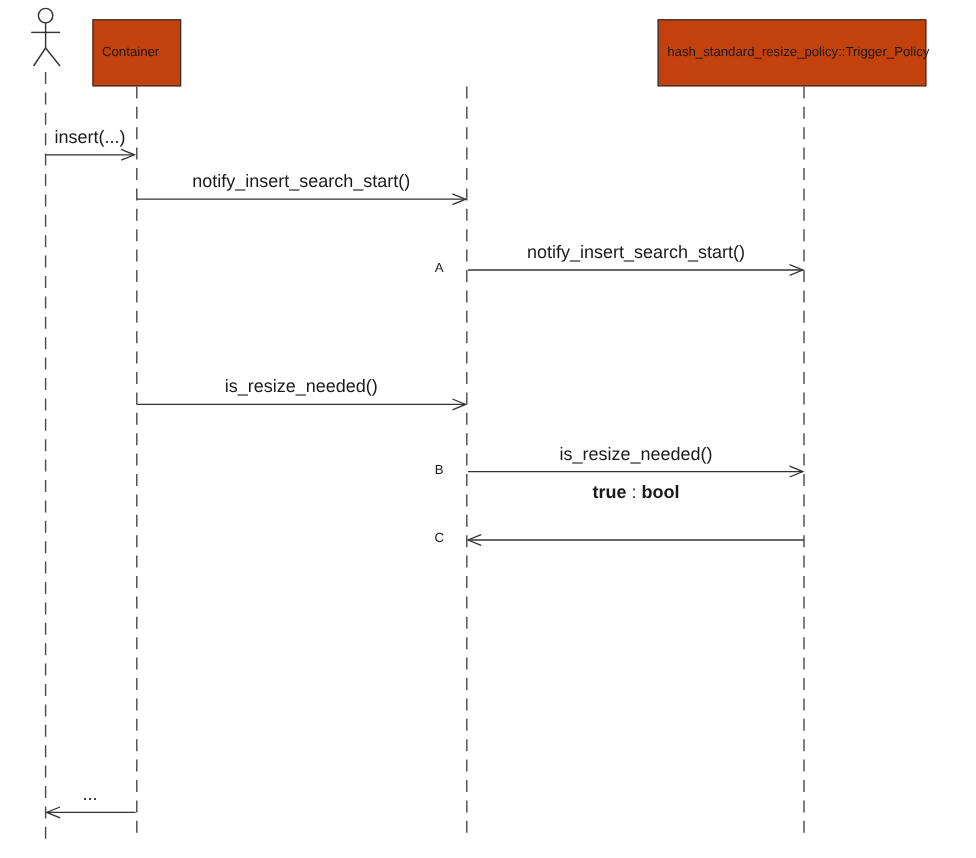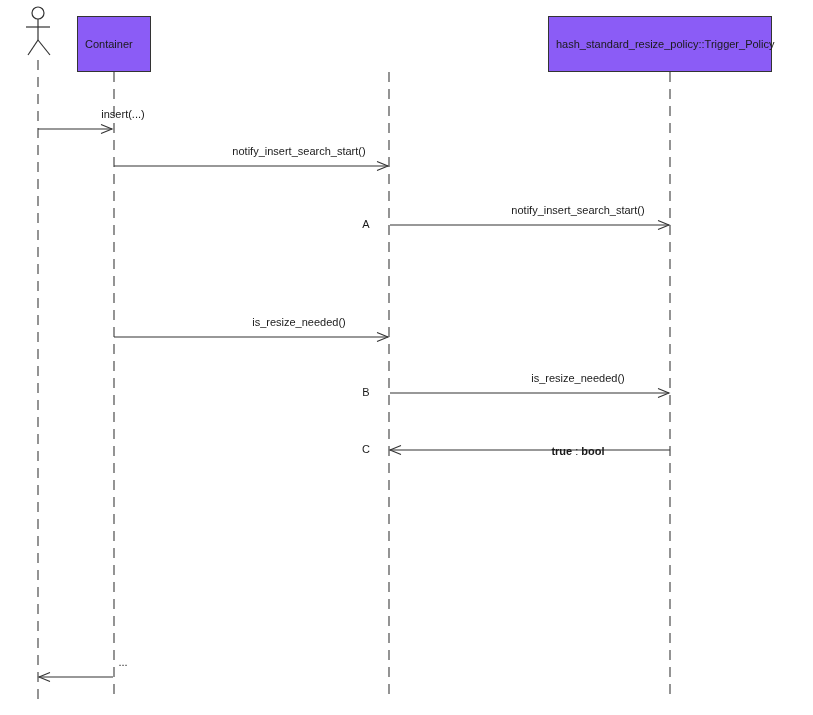--- a/index.html
+++ b/index.html
@@ -11,35 +11,34 @@
     font-family: "Liberation Sans", sans-serif;
     color: #1a1a1a;
     overflow: hidden;
   }
   .lines-svg { position: absolute; left: 0; top: 0; }
   .pbox {
     position: absolute;
     top: 16px;
     height: 56px;
     border: 1.5px solid #333;
-    background: #8b5cf6;
+    background: #c2410c;
     box-sizing: border-box;
     display: flex;
     align-items: center;
     padding-left: 7px;
     font-size: 11px;
     white-space: nowrap;
   }
   .msg {
     position: absolute;
     transform: translateX(-50%);
-    font-size: 11px;
+    font-size: 15px;
     line-height: 13px;
     white-space: nowrap;
-    margin-left: 48px;
   }
   .seq {
     position: absolute;
     transform: translateX(-50%);
     font-size: 11px;
     line-height: 13px;
   }
   .msg b { font-weight: bold; }
 </style>
 </head>
@@ -101,20 +100,20 @@
   </div>
   <div class="pbox" style="left:548px; width:224px;">
     <span>hash_standard_resize_policy::Trigger_Policy</span>
   </div>
 
   <div class="msg" style="left:75px; top:108px;">insert(...)</div>
   <div class="msg" style="left:251px; top:145px;">notify_insert_search_start()</div>
   <div class="msg" style="left:530px; top:204px;">notify_insert_search_start()</div>
   <div class="msg" style="left:251px; top:316px;">is_resize_needed()</div>
   <div class="msg" style="left:530px; top:372px;">is_resize_needed()</div>
-  <div class="msg" style="left:530px; top:445px;"><b>true</b><span> : </span><b>bool</b></div>
+  <div class="msg" style="left:530px; top:404px;"><b>true</b><span> : </span><b>bool</b></div>
   <div class="msg" style="left:75px; top:656px;">...</div>
 
   <div class="seq" style="left:366px; top:218px;">A</div>
   <div class="seq" style="left:366px; top:386px;">B</div>
   <div class="seq" style="left:366px; top:443px;">C</div>
 
 </div>
 
 </body></html>

